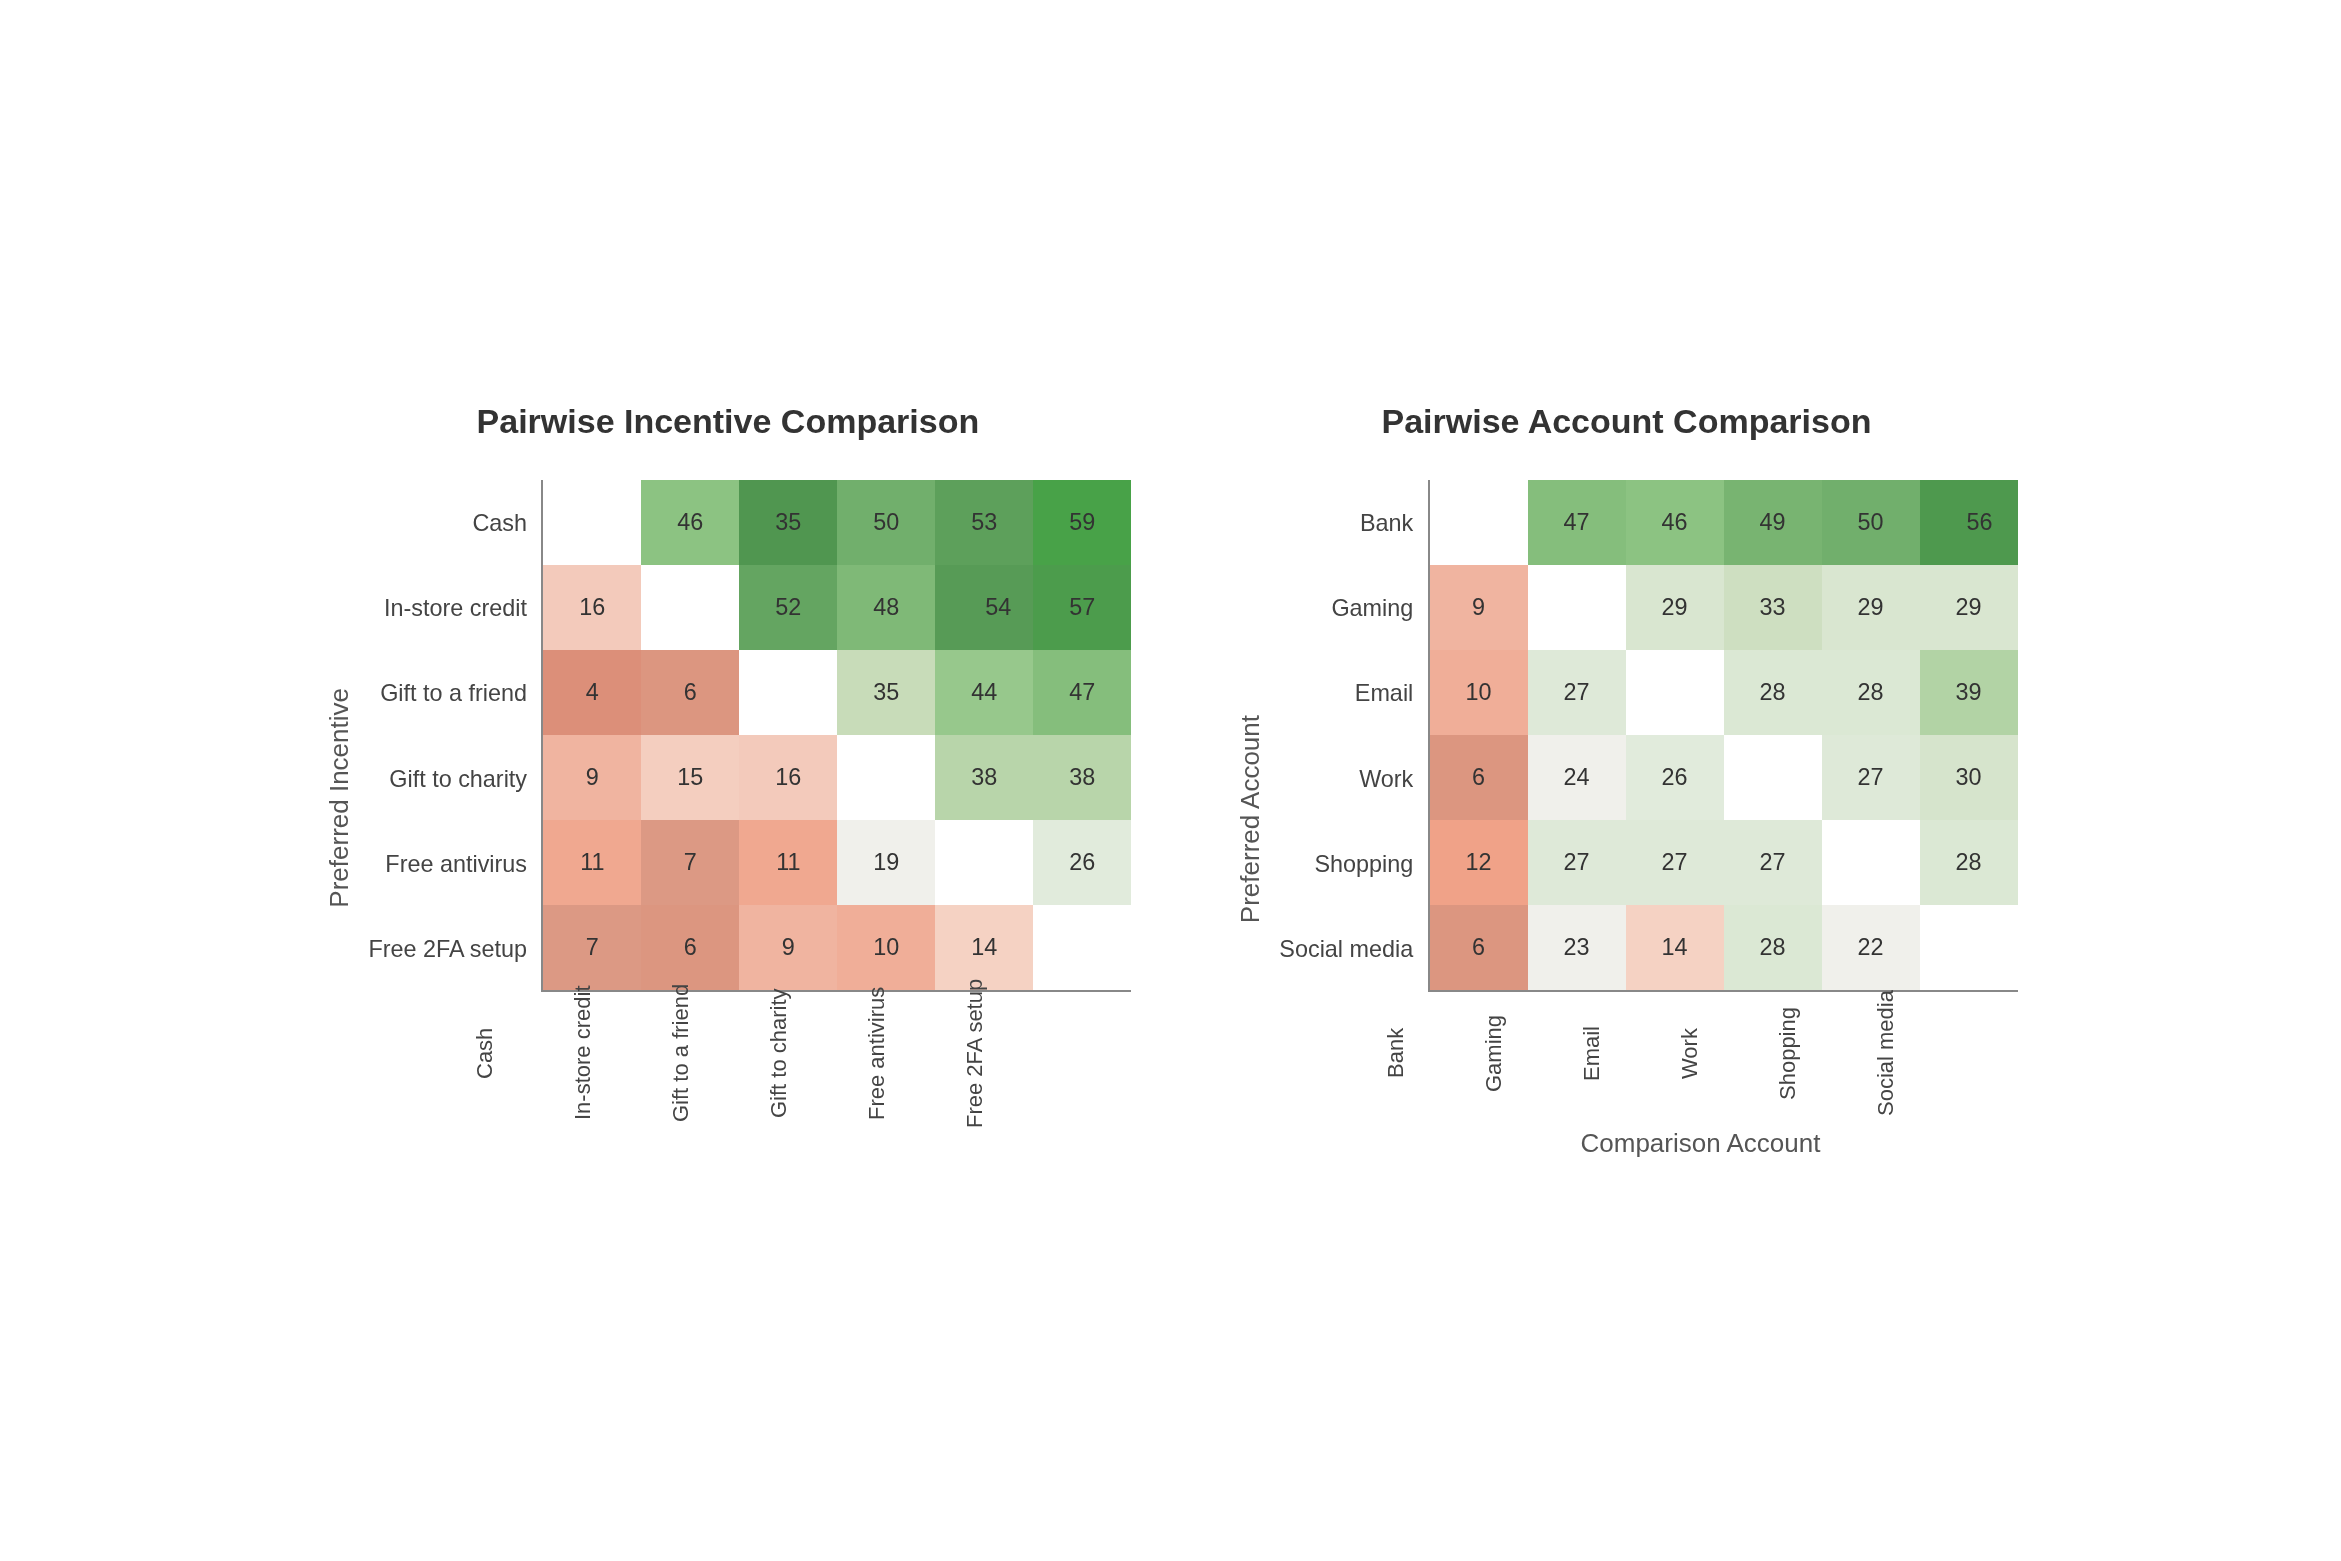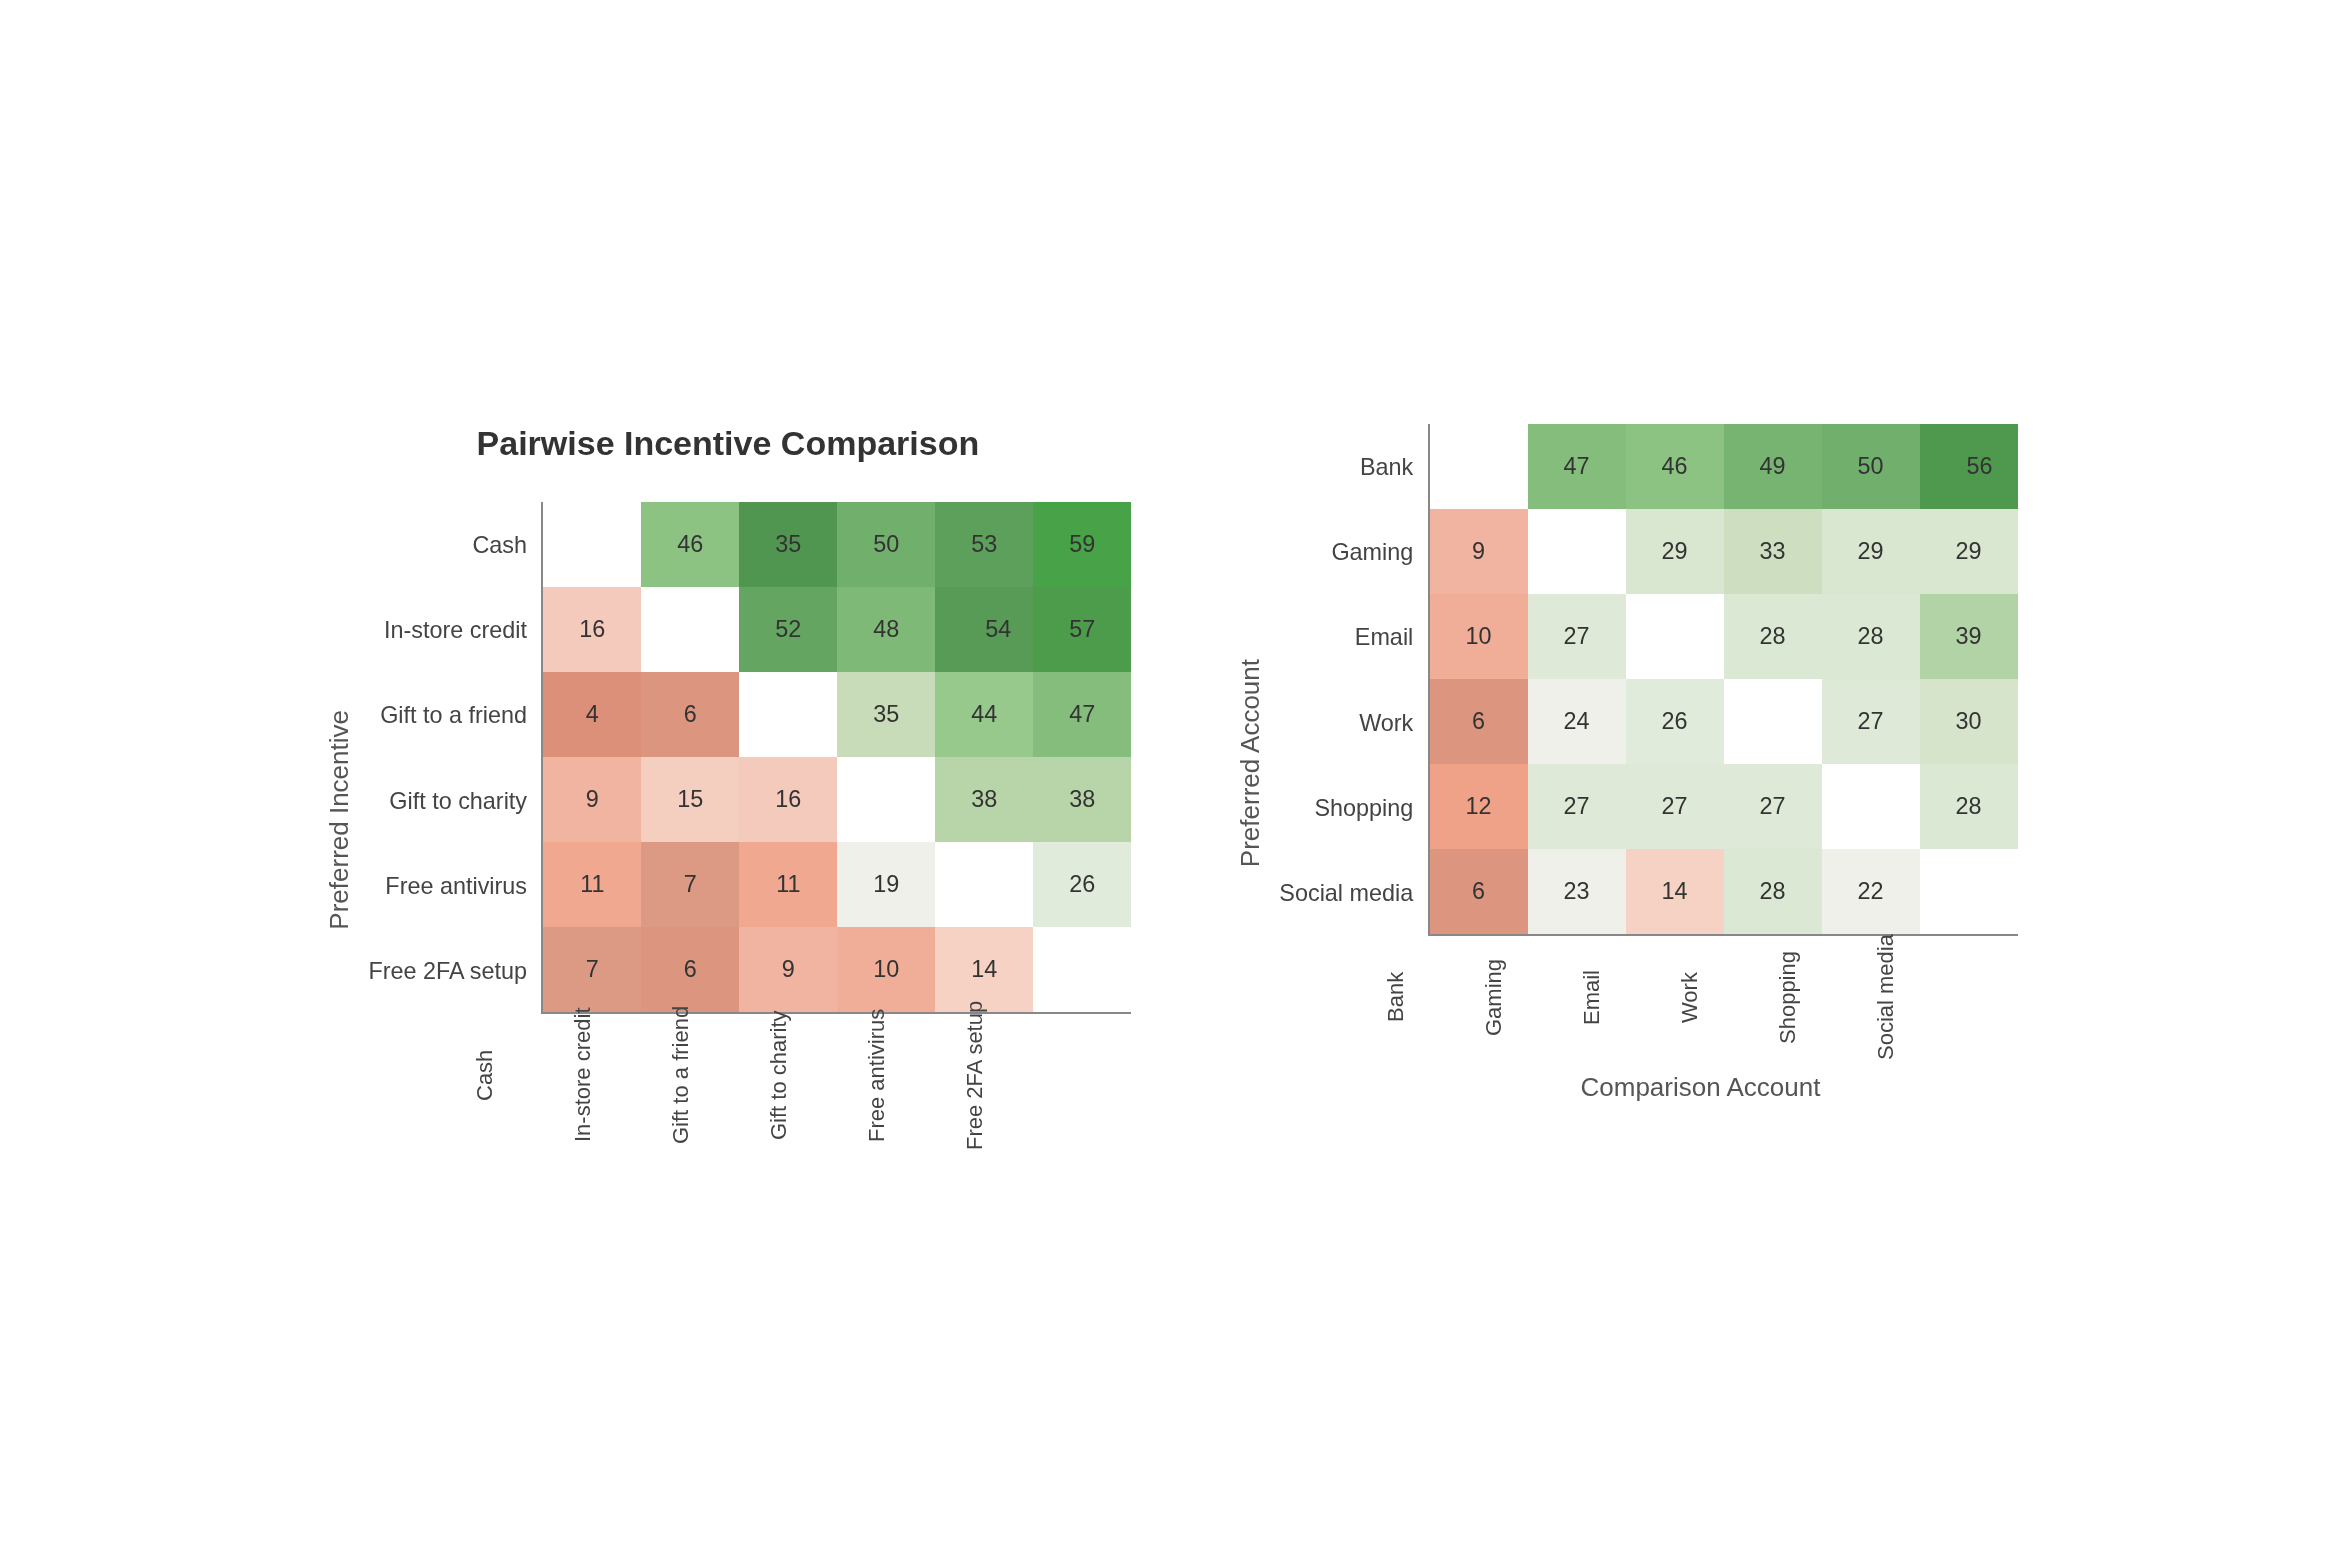--- a/index.html
+++ b/index.html
@@ -176,20 +176,21 @@
               <div class="col-label" style="width: 98px; height: 117px; font-size: 22px;">Gift to a friend</div>
               <div class="col-label" style="width: 98px; height: 117px; font-size: 22px;">Gift to charity</div>
               <div class="col-label" style="width: 98px; height: 117px; font-size: 22px;">Free antivirus</div>
               <div class="col-label" style="width: 98px; height: 117px; font-size: 22px;">Free 2FA setup</div>
             </div>
           </div>
         </div>
       </div>
     </div>
     <div class="chart-wrapper">
+      <div class="chart-title">Pairwise Account Comparison</div>
       <div class="chart-area">
         <div class="y-axis-label">Preferred Account</div>
         <div class="matrix-with-labels">
           <div class="row-labels-and-grid">
             <div class="row-labels">
               <div class="row-label" style="height: 85px;">Bank</div>
               <div class="row-label" style="height: 85px;">Gaming</div>
               <div class="row-label" style="height: 85px;">Email</div>
               <div class="row-label" style="height: 85px;">Work</div>
               <div class="row-label" style="height: 85px;">Shopping</div>

